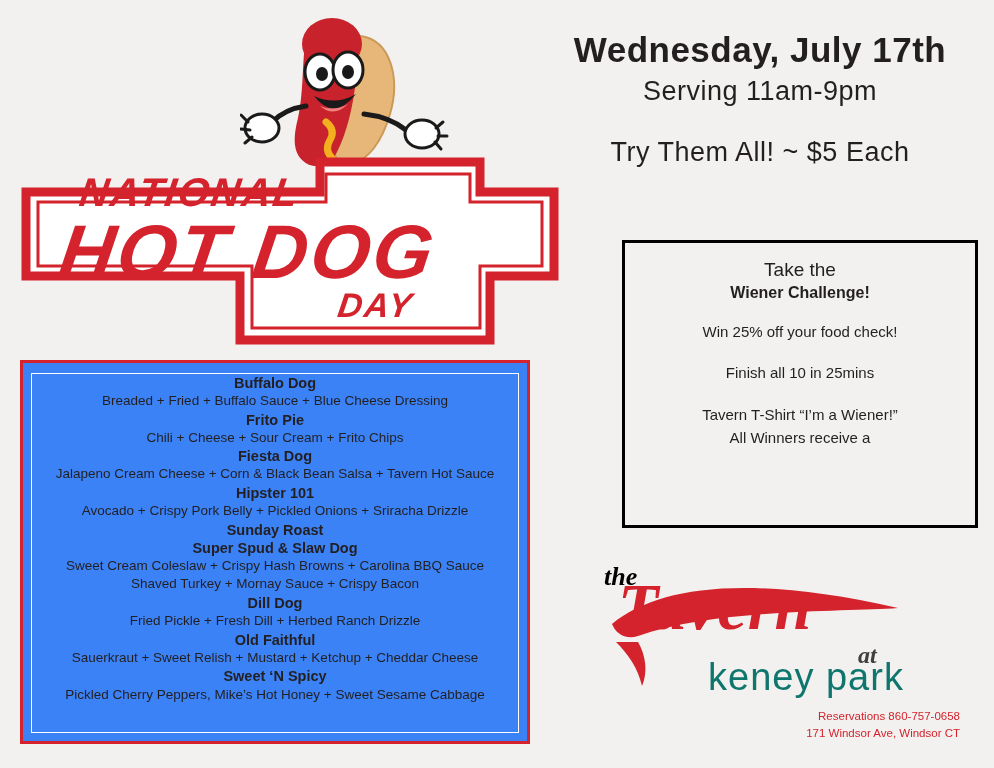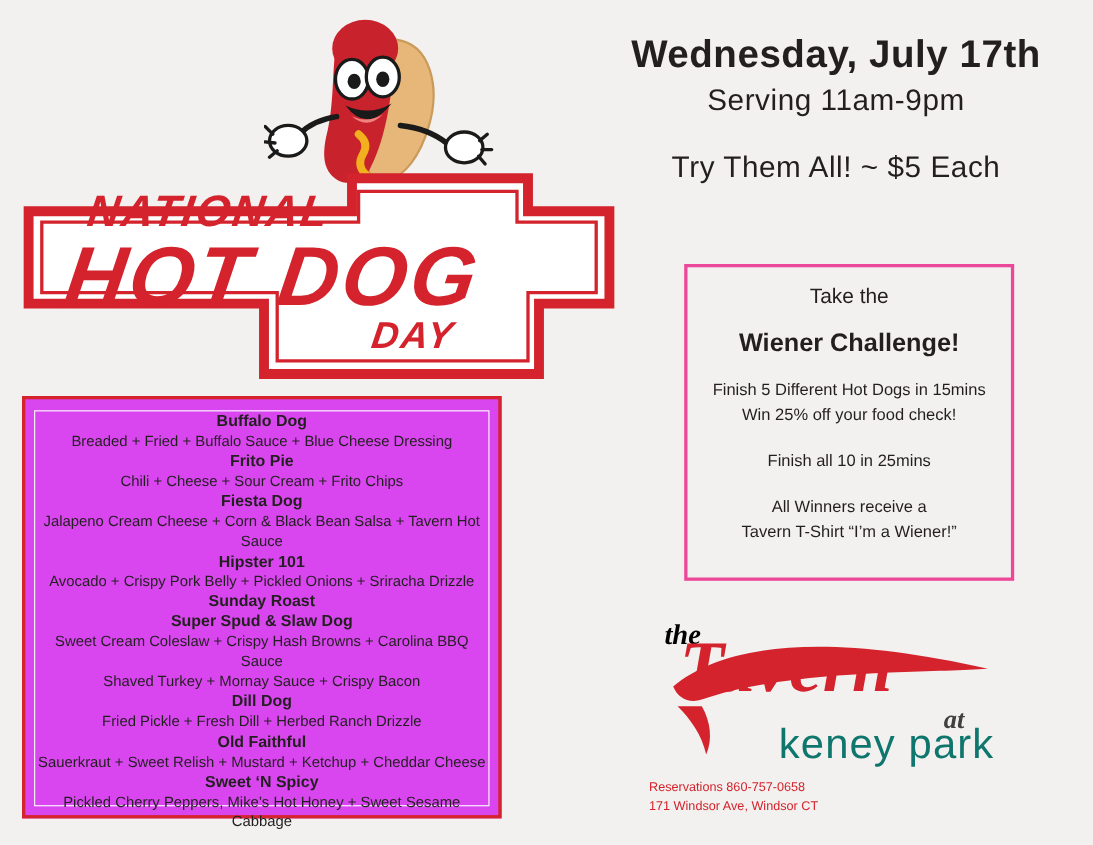--- a/index.html
+++ b/index.html
@@ -106,56 +106,56 @@
     letter-spacing: 0.5px;
     color: #231f20;
     margin-top: 30px;
   }
 
   
   #challenge-box {
     position: absolute;
     left: 622px;
     top: 240px;
-    width: 300px;
+    width: 356px;
     height: 288px;
-    border: 3px solid #ec4899;
+    border: 3px solid #000000;
     box-sizing: border-box;
     text-align: center;
     padding-top: 16px;
   }
   #challenge-box .ch-take {
     font-size: 19px;
     color: #231f20;
   }
   #challenge-box .ch-title {
-    font-size: 23px;
-    font-weight: bold;
-    margin-top: 17px;
+    font-size: 16px;
+    font-weight: bold;
+    margin-top: 3px;
     color: #231f20;
   }
   #challenge-box .ch-line {
     font-size: 15px;
     line-height: 1.55;
     color: #231f20;
   }
   #challenge-box .ch-block {
     margin-top: 18px;
   }
 
   
   #menu-box {
     position: absolute;
     left: 20px;
     top: 360px;
-    width: 436px;
+    width: 510px;
     height: 384px;
     border: 3px solid #d4232c;
     box-sizing: border-box;
-    background: #d946ef;
+    background: #3b82f6;
     padding: 10px 8px 8px 8px;
   }
   #menu-box .inner {
     border: 1px solid #ffffff;
     height: 100%;
     box-sizing: border-box;
     text-align: center;
   }
   .menu-item-name {
     font-size: 14.5px;
@@ -224,21 +224,21 @@
     left: 8px;
     top: 12px;
     width: 340px;
     height: 130px;
   }
   .tv-contact {
     position: absolute;
     left: 0;
     top: 152px;
     width: 370px;
-    text-align: left;
+    text-align: right;
     font-size: 11.5px;
     color: #d4232c;
     line-height: 1.45;
   }
 </style>
 </head>
 <body>
 
 <div id="logo-area">
 
@@ -287,29 +287,28 @@
 <div id="header-right">
   <div class="date">Wednesday, July 17th</div>
   <div class="serving">Serving 11am-9pm</div>
   <div class="tryall">Try Them All! ~ $5 Each</div>
 </div>
 
 <div id="challenge-box">
   <div class="ch-take">Take the</div>
   <div class="ch-title">Wiener Challenge!</div>
   <div class="ch-block">
-    <div class="ch-line">Finish 5 Different Hot Dogs in 15mins</div>
     <div class="ch-line">Win 25% off your food check!</div>
   </div>
   <div class="ch-block">
     <div class="ch-line">Finish all 10 in 25mins</div>
   </div>
   <div class="ch-block">
+    <div class="ch-line">Tavern T-Shirt “I’m a Wiener!”</div>
     <div class="ch-line">All Winners receive a</div>
-    <div class="ch-line">Tavern T-Shirt “I’m a Wiener!”</div>
   </div>
 </div>
 
 <div id="menu-box">
   <div class="inner">
 
     <div class="menu-item-name">Buffalo Dog</div>
     <div class="menu-item-desc">Breaded + Fried + Buffalo Sauce + Blue Cheese Dressing</div>
 
     <div class="menu-item-name">Frito Pie</div>

